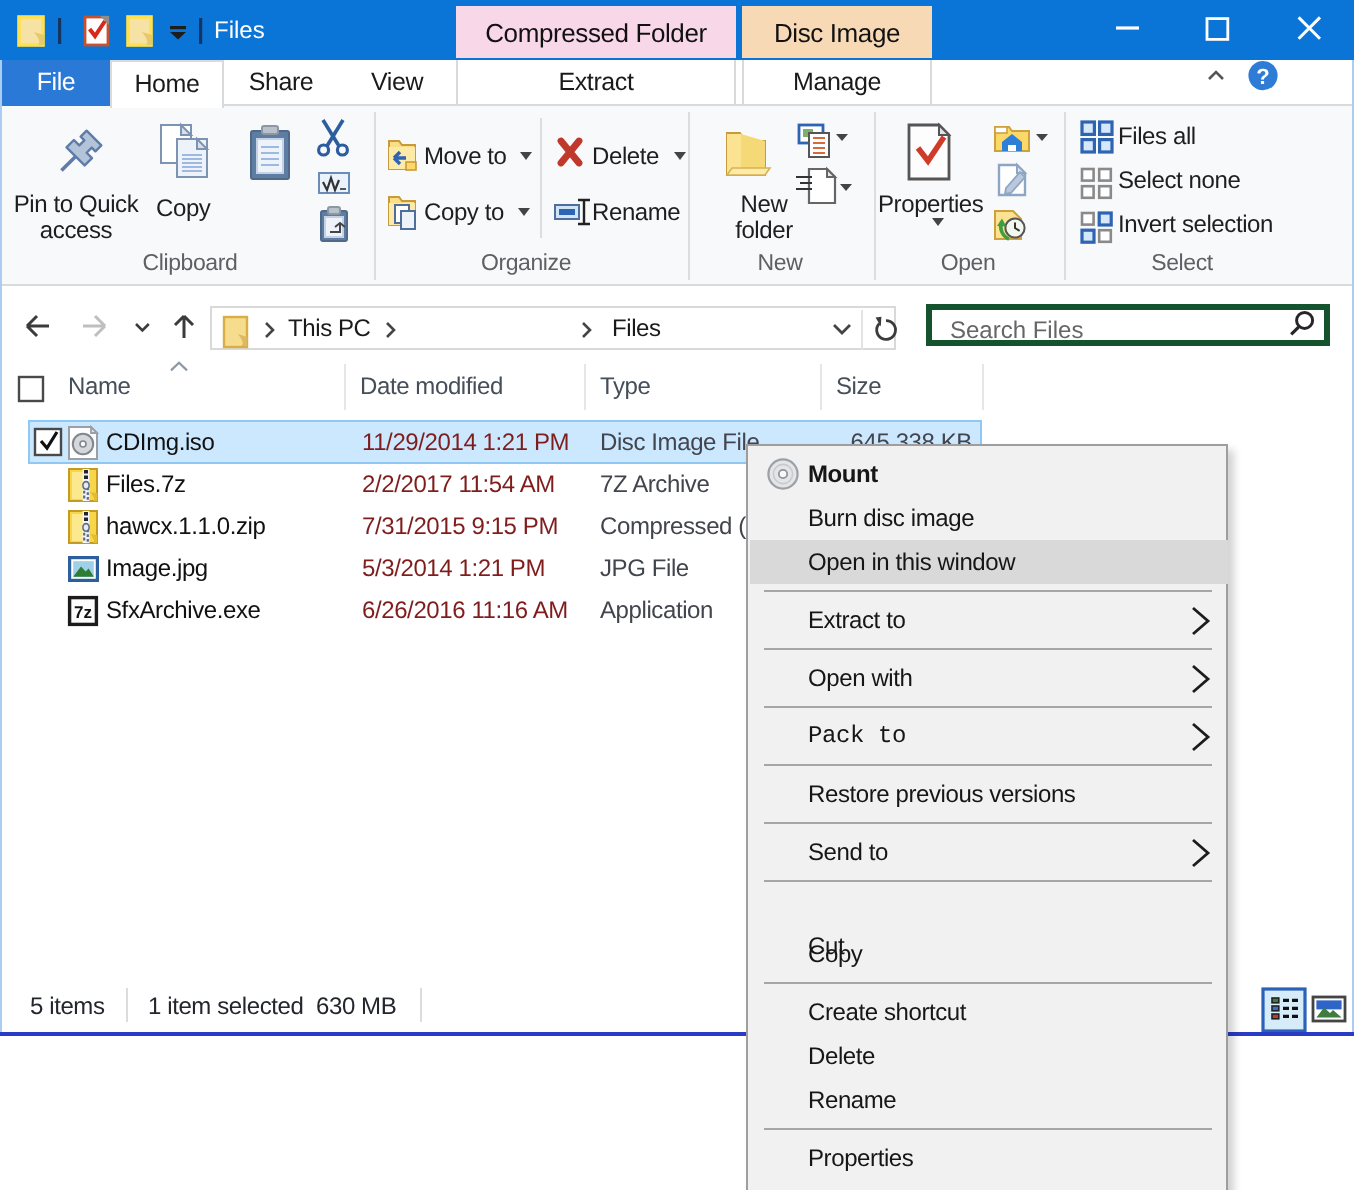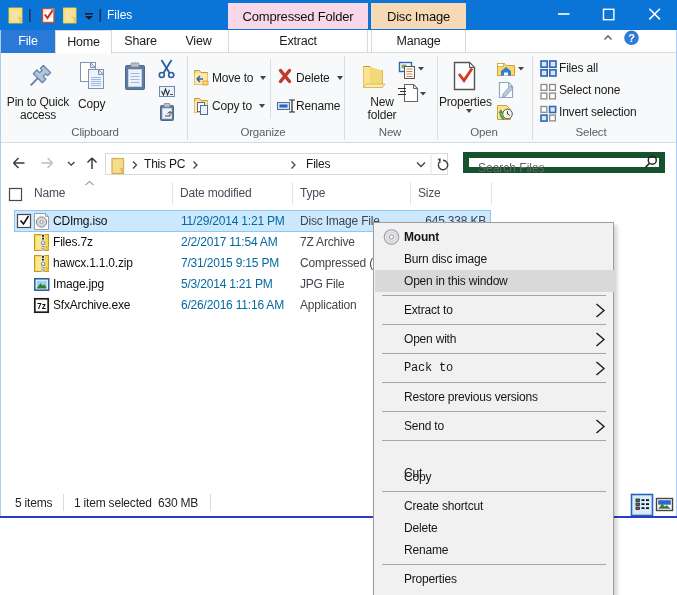--- a/index.html
+++ b/index.html
@@ -34,33 +34,33 @@
   .glabel { position:absolute; top:73px; width:100px; text-align:center; font-size:11.5px;
     color:#5d6065; letter-spacing:-0.2px;}
   .rbtext { position:absolute; font-size:12px; color:#1e1e1e; letter-spacing:-0.2px; white-space:nowrap;}
   .dd { display:inline-block; width:0; height:0; border-left:3.5px solid transparent;
     border-right:3.5px solid transparent; border-top:4px solid #444; vertical-align:middle;
     margin-left:4px; margin-top:-2px;}
   
   #addrrow { left:0; top:143px; width:677px; height:34px; background:#fff; }
   #addrbox { left:105px; top:10px; width:343px; height:22px; border:1px solid #d9d9d9;
     background:#fff; }
-  #searchbox { left:463px; top:9px; width:202px; height:21px; border:6px solid #14532d;
+  #searchbox { left:463px; top:9px; width:202px; height:21px; border:3px solid #14532d;
     background:#fff; font-size:12px; color:#666; line-height:21px; padding-left:9px; }
   .crumb { position:absolute; top:0; height:22px; font-size:12px; color:#1a1a1a; line-height:21px;
     letter-spacing:-0.2px; white-space:nowrap;}
   
   #filearea { left:1px; top:177px; width:675px; height:313px; background:#fff; }
   .colsep { position:absolute; top:5px; width:1px; height:23px; background:#e3e7ea; }
   .hdrtxt { position:absolute; top:9px; font-size:12px; color:#454e59; letter-spacing:-0.2px;}
   .row { position:absolute; left:0; width:675px; height:21px; }
   .cell { position:absolute; top:0; height:21px; line-height:21px; font-size:12px;
     letter-spacing:-0.2px; white-space:nowrap; }
   .name { left:52px; color:#111; }
-  .date { left:180px; color:#0369a1; }
+  .date { left:180px; color:#7f1d1d; }
   .type { left:299px; color:#42454d; }
   .size { left:380px; width:105px; text-align:right; color:#42454d; }
   
   #statusbar { left:1px; top:490px; width:675px; height:26px; background:#fff; }
   .stxt { position:absolute; top:6px; font-size:12px; color:#23262c; letter-spacing:-0.2px;}
   .ssep { position:absolute; top:4px; width:1px; height:17px; background:#dcdcdc; }
   #winbottom { left:0; top:516px; width:677px; height:2px; background:#2a3bc8; }
   .sideborder { top:30px; width:1px; height:486px; background:#abcdf0; }
   
   #ctxmenu { left:373px; top:222px; width:241px; height:378px; background:#f1f1f1;

